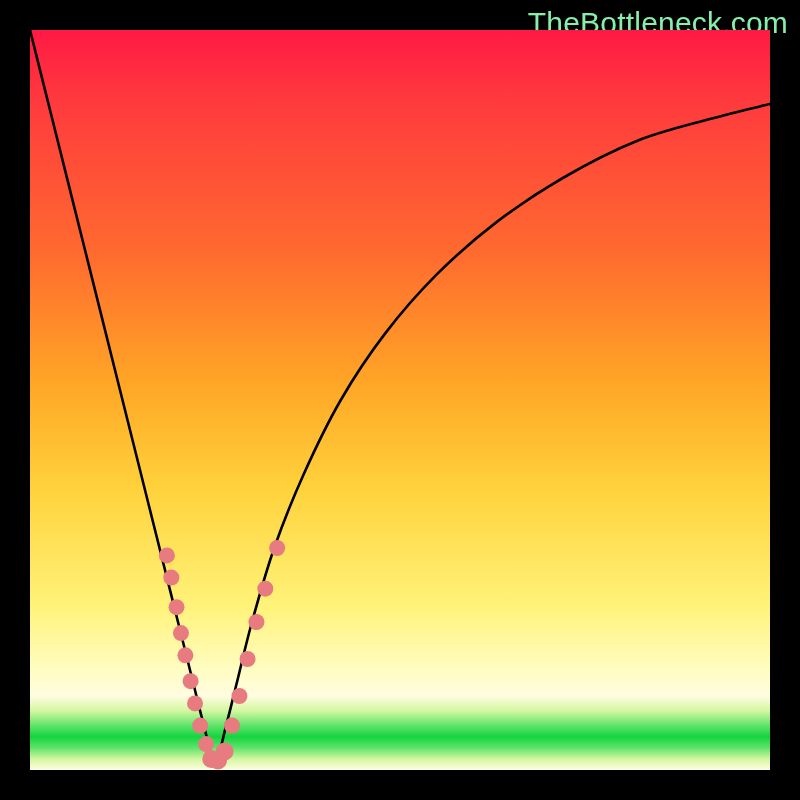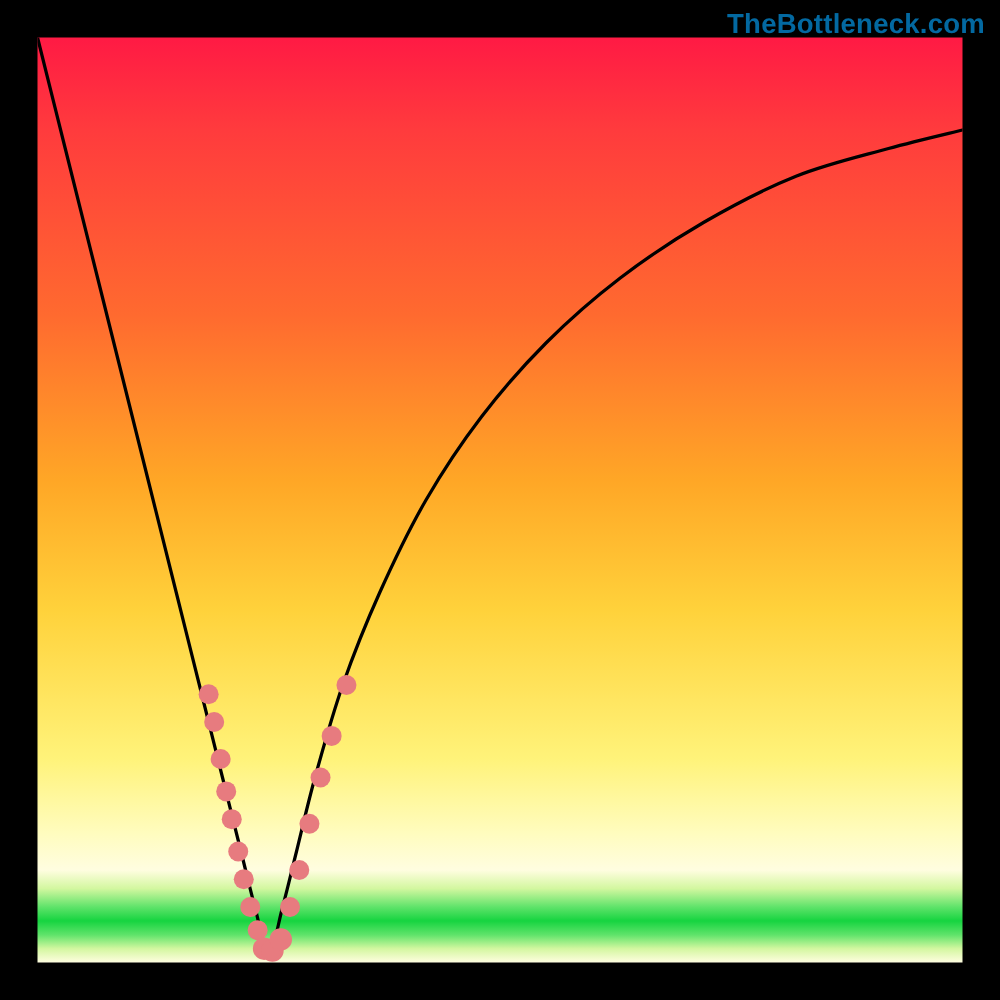--- a/index.html
+++ b/index.html
@@ -39,23 +39,23 @@
       #16d440 95.5%,
       #5fe36a 97%,
       #d3f7a0 98.5%,
       #fffde0 100%
     );
   }
   .watermark {
     position: absolute;
     top: 6px;
     right: 12px;
-    color: #0369a1;
-    font-size: 22px;
-    font-weight: 700;
+    color: #86efac;
+    font-size: 30px;
+    font-weight: 400;
     letter-spacing: 0.2px;
     user-select: none;
   }
   svg.overlay {
     position: absolute;
     left: 0;
     top: 0;
     width: 740px;
     height: 740px;
   }

